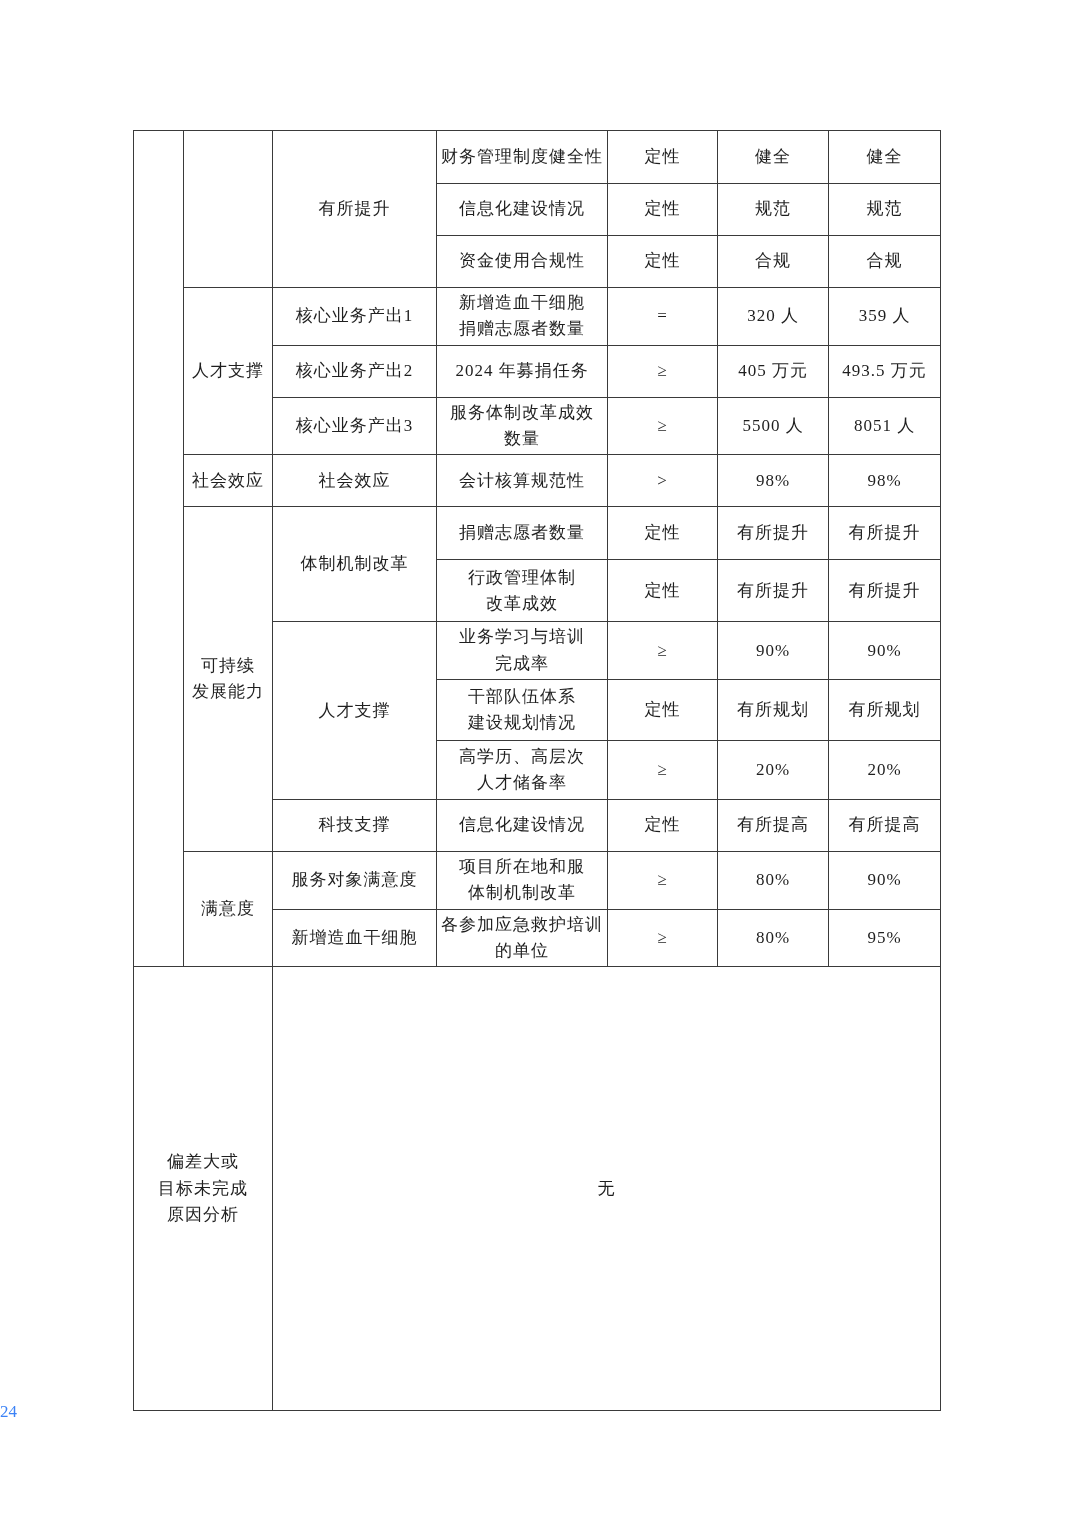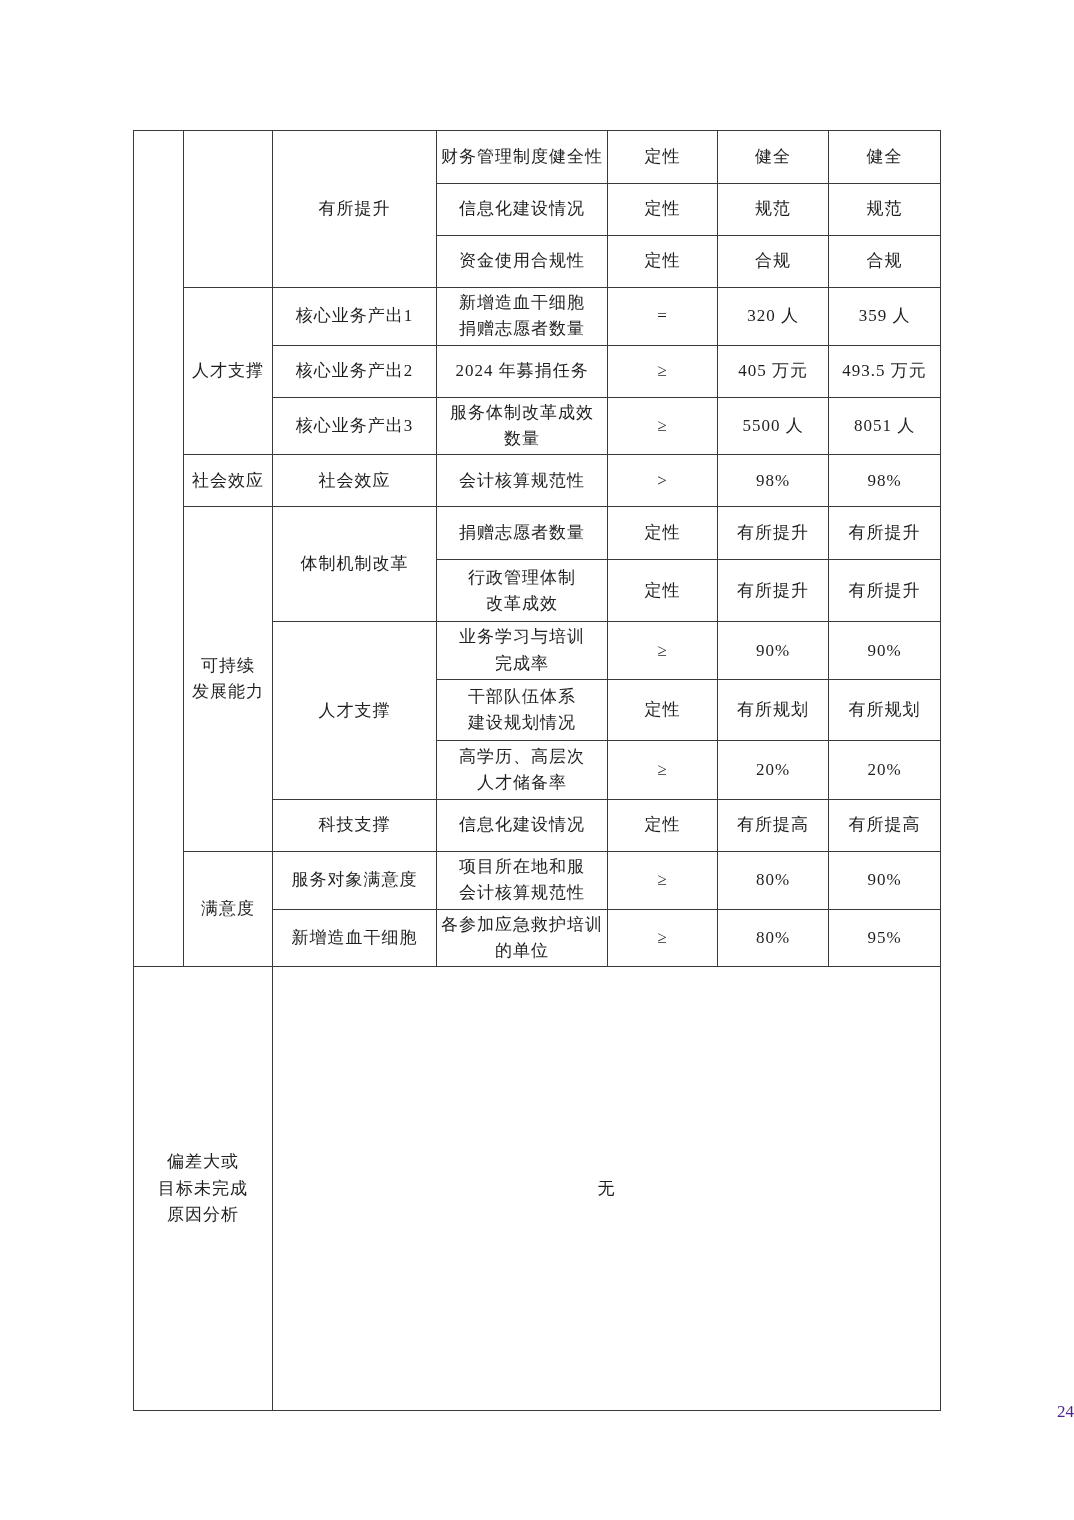--- a/index.html
+++ b/index.html
@@ -30,23 +30,23 @@
     overflow: hidden;
   }
   td.small { font-size: 15px; letter-spacing: 0; margin-left: 8px; }
   td.num { letter-spacing: 0.5px; }
   td.sym { font-size: 16px; }
   td.deviation-label { line-height: 2.55; font-size: 17px; font-family: Liberation Serif, serif; }
   td.deviation-content { font-size: 17px; }
   .page-number {
     position: absolute;
     left: 0; right: 0; top: 1402px;
-    text-align: right;
+    text-align: left;
     font-size: 17px;
-    color: #4c1d95;
+    color: #3b82f6;
   }
 </style>
 </head>
 <body>
 
 <table class="perf-table">
   <colgroup>
     <col style="width:50px">
     <col style="width:89px">
     <col style="width:164px">
@@ -156,21 +156,21 @@
     <td>信息化建设情况</td>
     <td>定性</td>
     <td>有所提高</td>
     <td>有所提高</td>
   </tr>
 
   <tr style="height:57px">
     <td rowspan="2">满意度</td>
     <td>服务对象满意度</td>
     <td>项目所在地和服
-会计核算规范性</td>
+体制机制改革</td>
     <td class="sym">≥</td>
     <td class="num">80%</td>
     <td class="num">90%</td>
   </tr>
   <tr style="height:46px">
     <td>新增造血干细胞</td>
     <td class="small">各参加应急救护培训
 的单位</td>
     <td class="sym">≥</td>
     <td class="num">80%</td>

